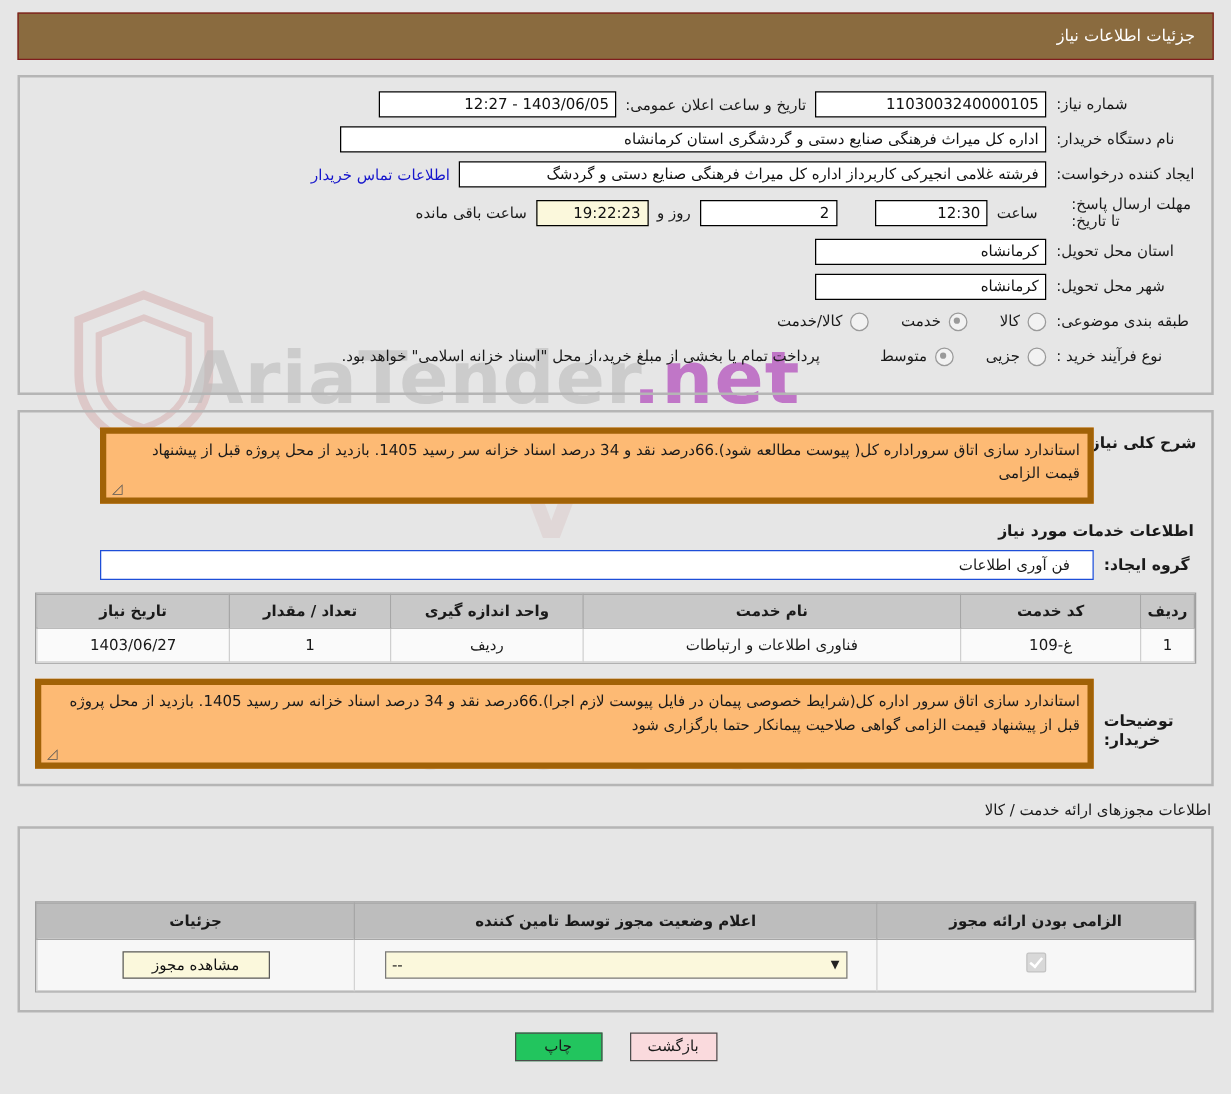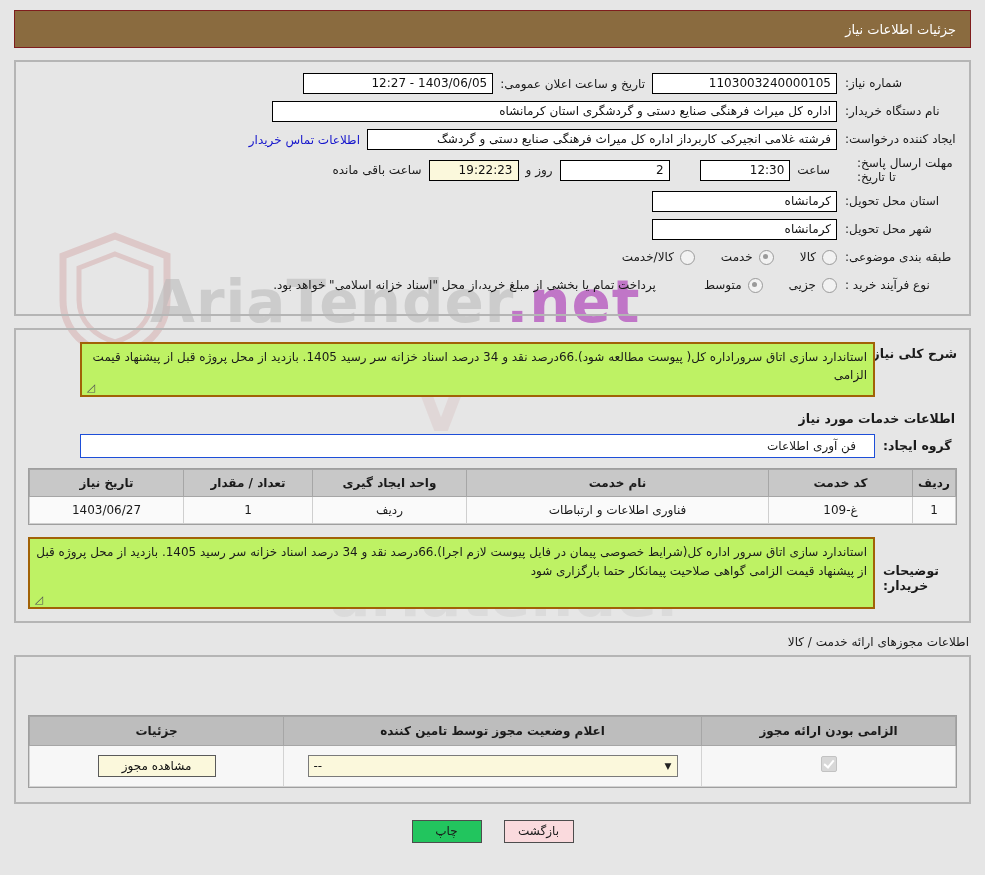--- a/index.html
+++ b/index.html
@@ -193,22 +193,22 @@
     font-weight: bold;
     font-size: 12.5px;
     padding-left: 8px;
     padding-top: 4px;
     white-space: nowrap;
     text-align: left;
     width: 74px;
     flex: 0 0 74px;
   }
   .textarea {
-    border: 2px solid #a16207;
-    background: #bef264;
+    border: 5px solid #a16207;
+    background: #fdba74;
     padding: 4px 6px 10px 6px;
     font-size: 12px;
     line-height: 1.55;
     box-sizing: border-box;
     position: relative;
     text-align: right;
   }
   .textarea .grip {
     position: absolute;
     left: 3px;
@@ -512,21 +512,21 @@
       <div class="group-input">فن آوری اطلاعات</div>
     </div>
 
     <div class="grid-wrap">
       <table class="grid">
         <thead>
           <tr>
             <th class="col-rdf">ردیف</th>
             <th class="col-code">کد خدمت</th>
             <th>نام خدمت</th>
-            <th class="col-unit">واحد ایجاد گیری</th>
+            <th class="col-unit">واحد اندازه گیری</th>
             <th class="col-qty">تعداد / مقدار</th>
             <th class="col-date">تاریخ نیاز</th>
           </tr>
         </thead>
         <tbody>
           <tr>
             <td>1</td>
             <td>غ-109</td>
             <td>فناوری اطلاعات و ارتباطات</td>
             <td>ردیف</td>

